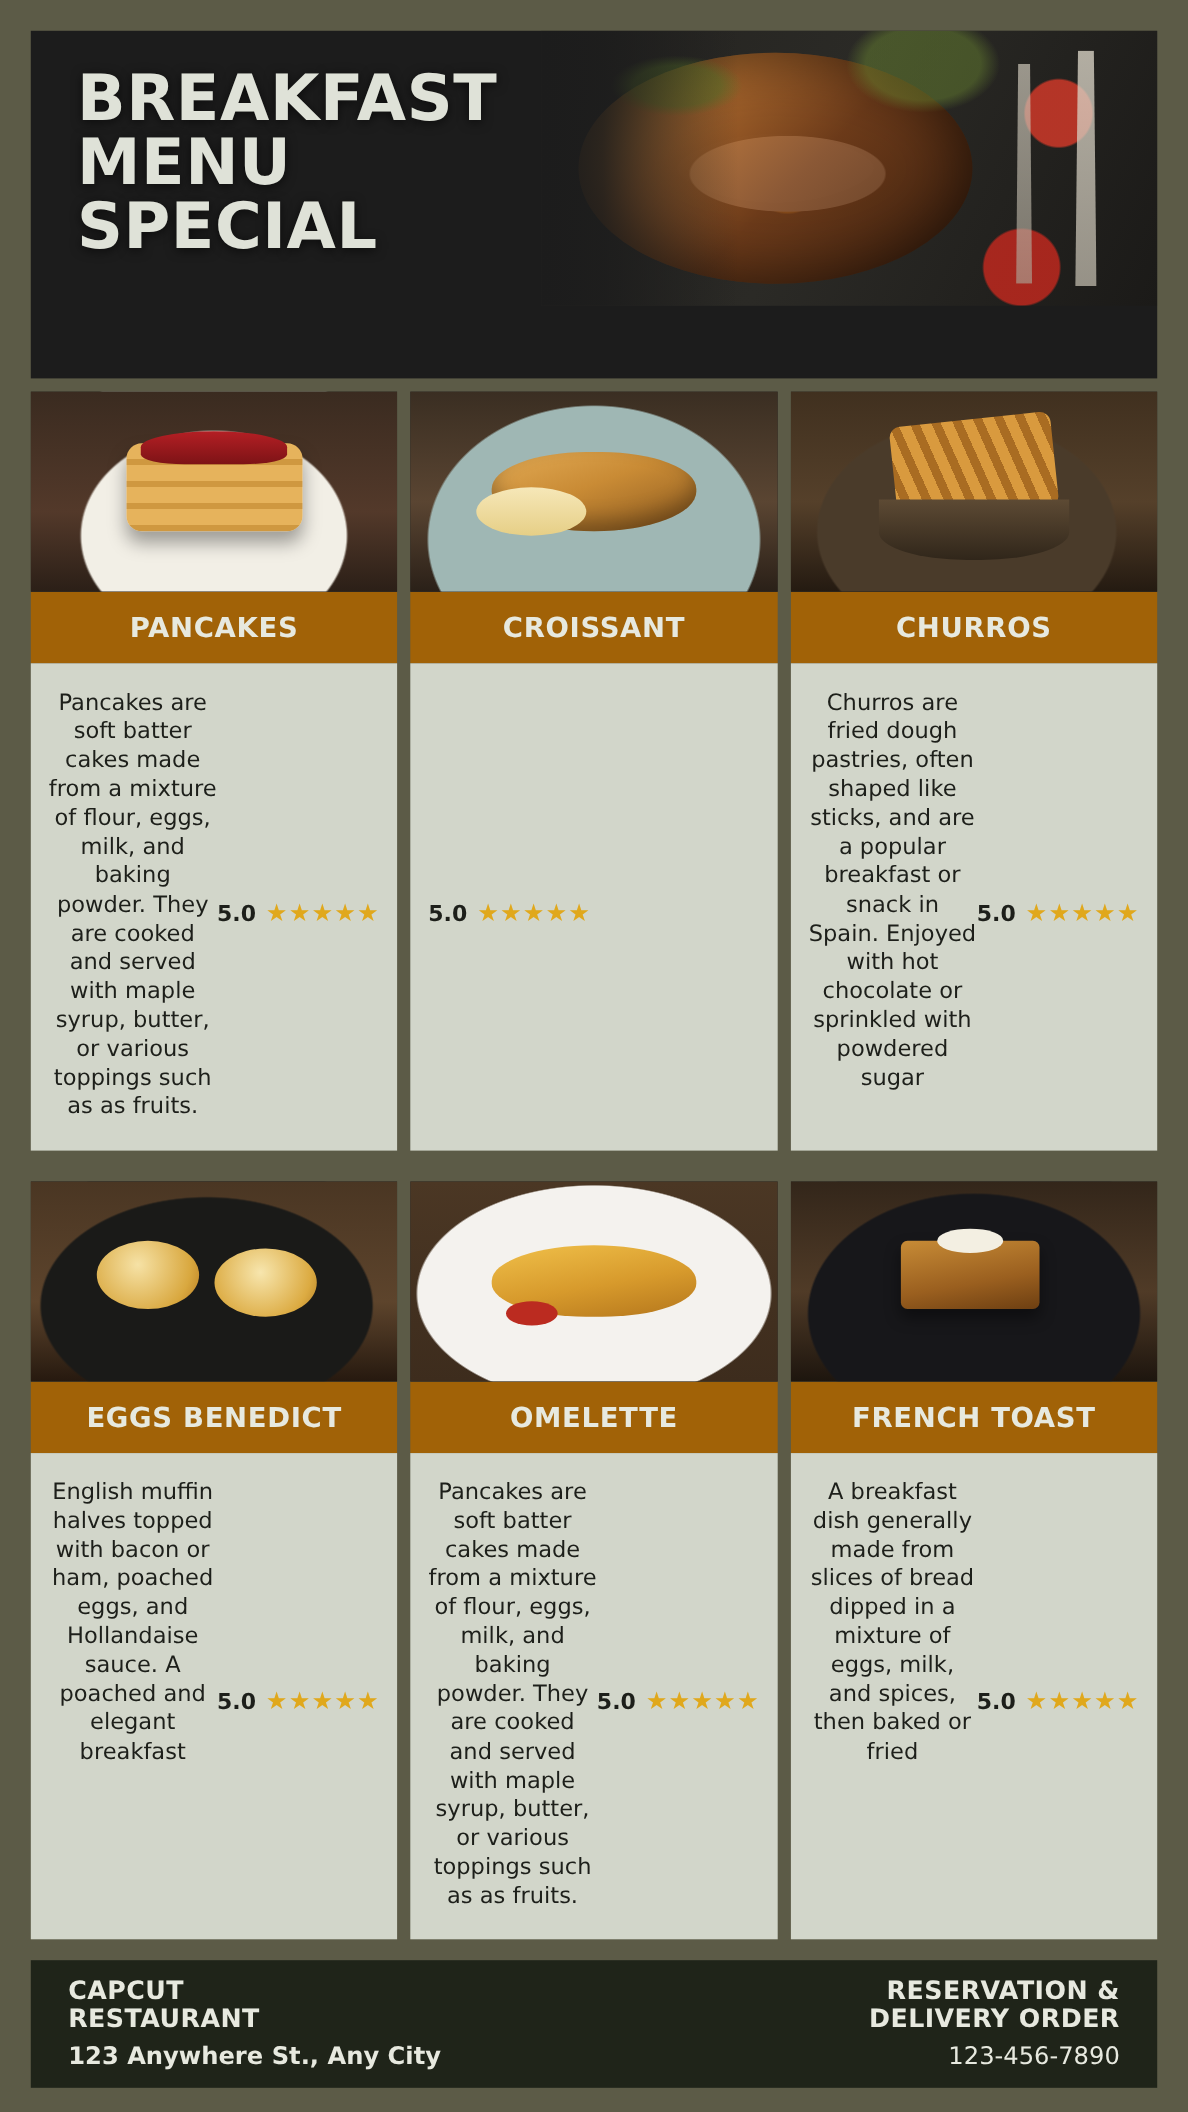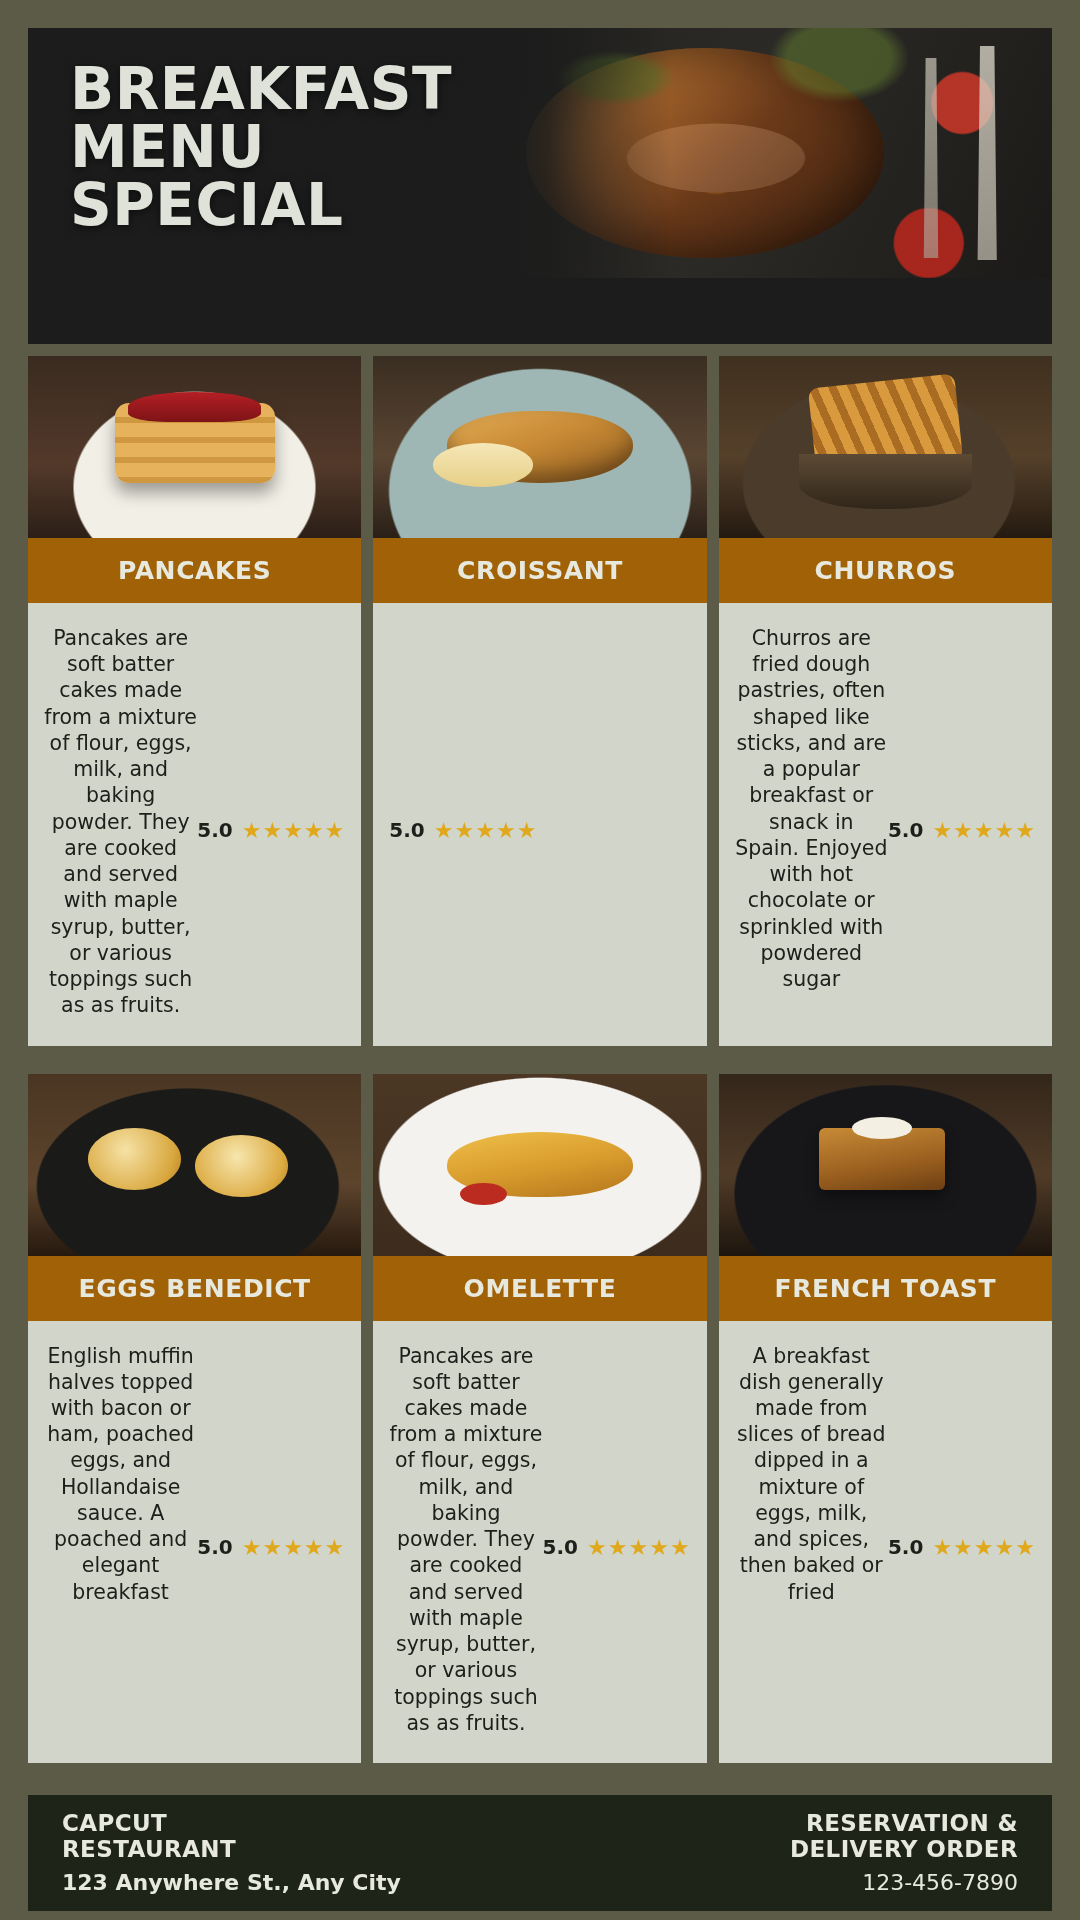--- a/index.html
+++ b/index.html
@@ -254,21 +254,21 @@
   }
   .frenchtoast:after {
     content:"";
     position:absolute; left:40%; top:24%; width:18%; height:12%;
     border-radius: 50%;
     background: #f3efe2;
   }
 
   
   .footer {
-    margin-top: 32px;
+    margin-top: 19px;
     background: #1f2419;
     color: #e7e9df;
     height: 116px;
     display: flex;
     align-items: center;
     justify-content: space-between;
     padding: 0 34px;
     box-sizing: border-box;
   }
   .footer-left .brand {

